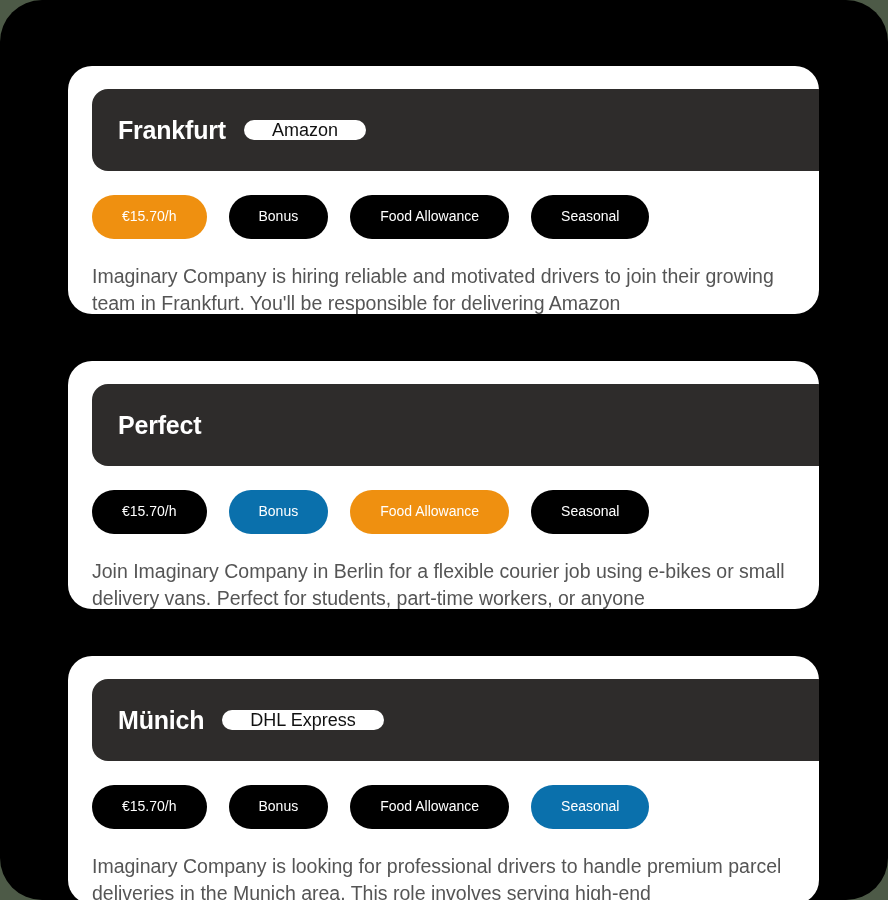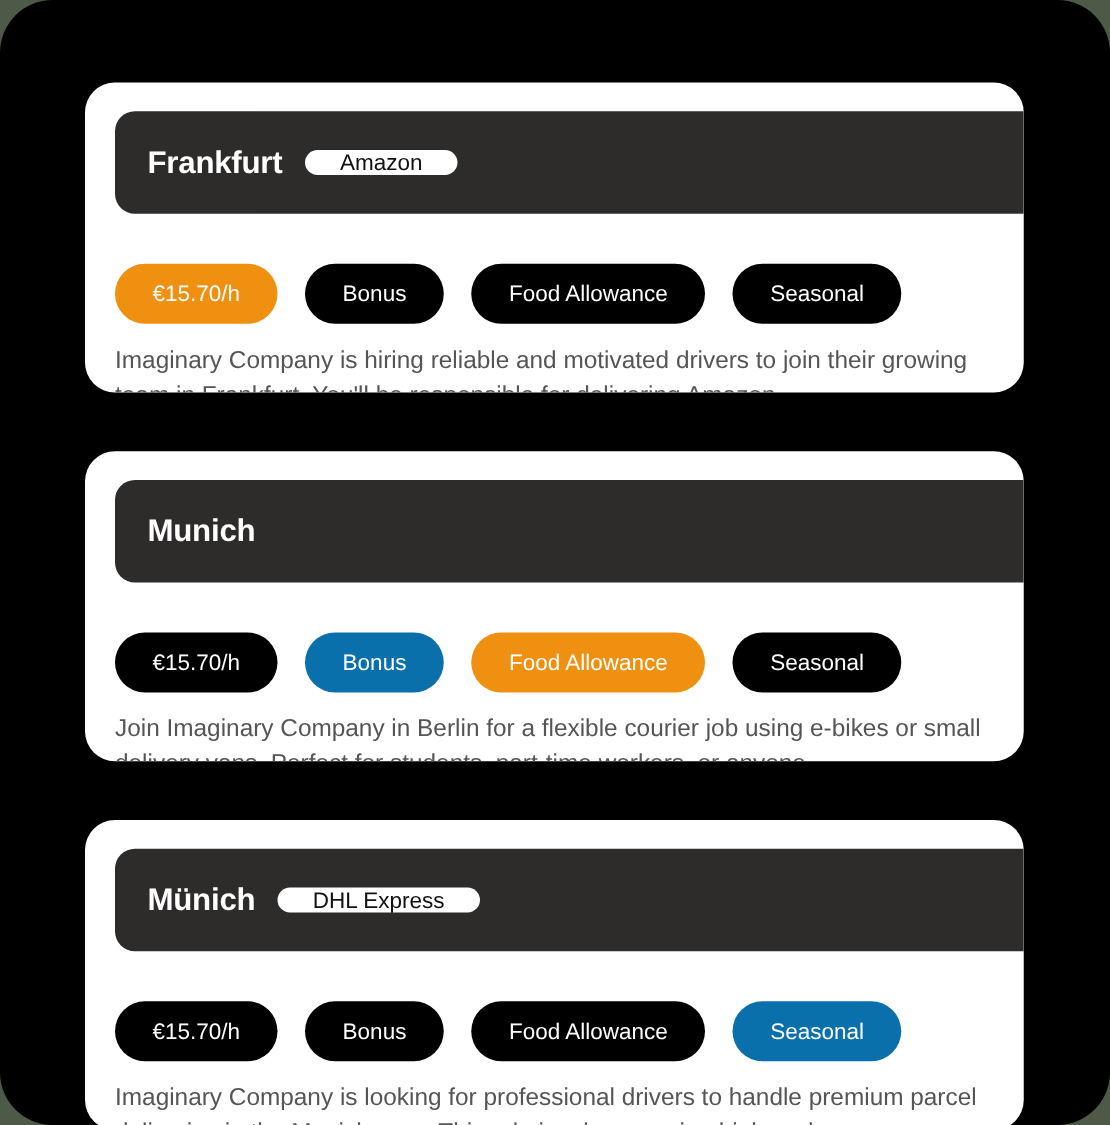--- a/index.html
+++ b/index.html
@@ -76,35 +76,34 @@
     display: flex;
     gap: 22px;
     margin-left: 24px;
     margin-top: 24px;
     width: 727px;
   }
 
   .tag {
     border-radius: 28px;
     padding: 14px 30px;
-    font-size: 18px;
+    font-size: 14px;
     line-height: 1.12;
     color: #ffffff;
     white-space: nowrap;
     text-align: center;
-    margin-top: 16px;
   }
 
   .tag.dark   { background: #000000; }
   .tag.orange { background: #ef9010; }
   .tag.blue   { background: #0a70ac; }
 
   .card-desc {
     margin-left: 24px;
-    margin-top: 16px;
+    margin-top: 24px;
     width: 700px;
     color: #555555;
     font-size: 19.5px;
     line-height: 1.42;
   }
 </style>
 </head>
 <body>
 
 <div id="app">
@@ -117,21 +116,21 @@
         <div class="tags-row">
           <div class="tag orange">€15.70/h</div>
           <div class="tag dark">Bonus</div>
           <div class="tag dark">Food Allowance</div>
           <div class="tag dark">Seasonal</div>
         </div>
         <div class="card-desc">Imaginary Company is hiring reliable and motivated drivers to join their growing team in Frankfurt. You'll be responsible for delivering Amazon</div>
       </div>
       <div class="job-card">
         <div class="card-header">
-          <div class="city-name">Munich</div>
+          <div class="city-name">Perfect</div>
         </div>
         <div class="tags-row">
           <div class="tag dark">€15.70/h</div>
           <div class="tag blue">Bonus</div>
           <div class="tag orange">Food Allowance</div>
           <div class="tag dark">Seasonal</div>
         </div>
         <div class="card-desc">Join Imaginary Company in Berlin for a flexible courier job using e-bikes or small delivery vans. Perfect for students, part-time workers, or anyone</div>
       </div>
       <div class="job-card">

